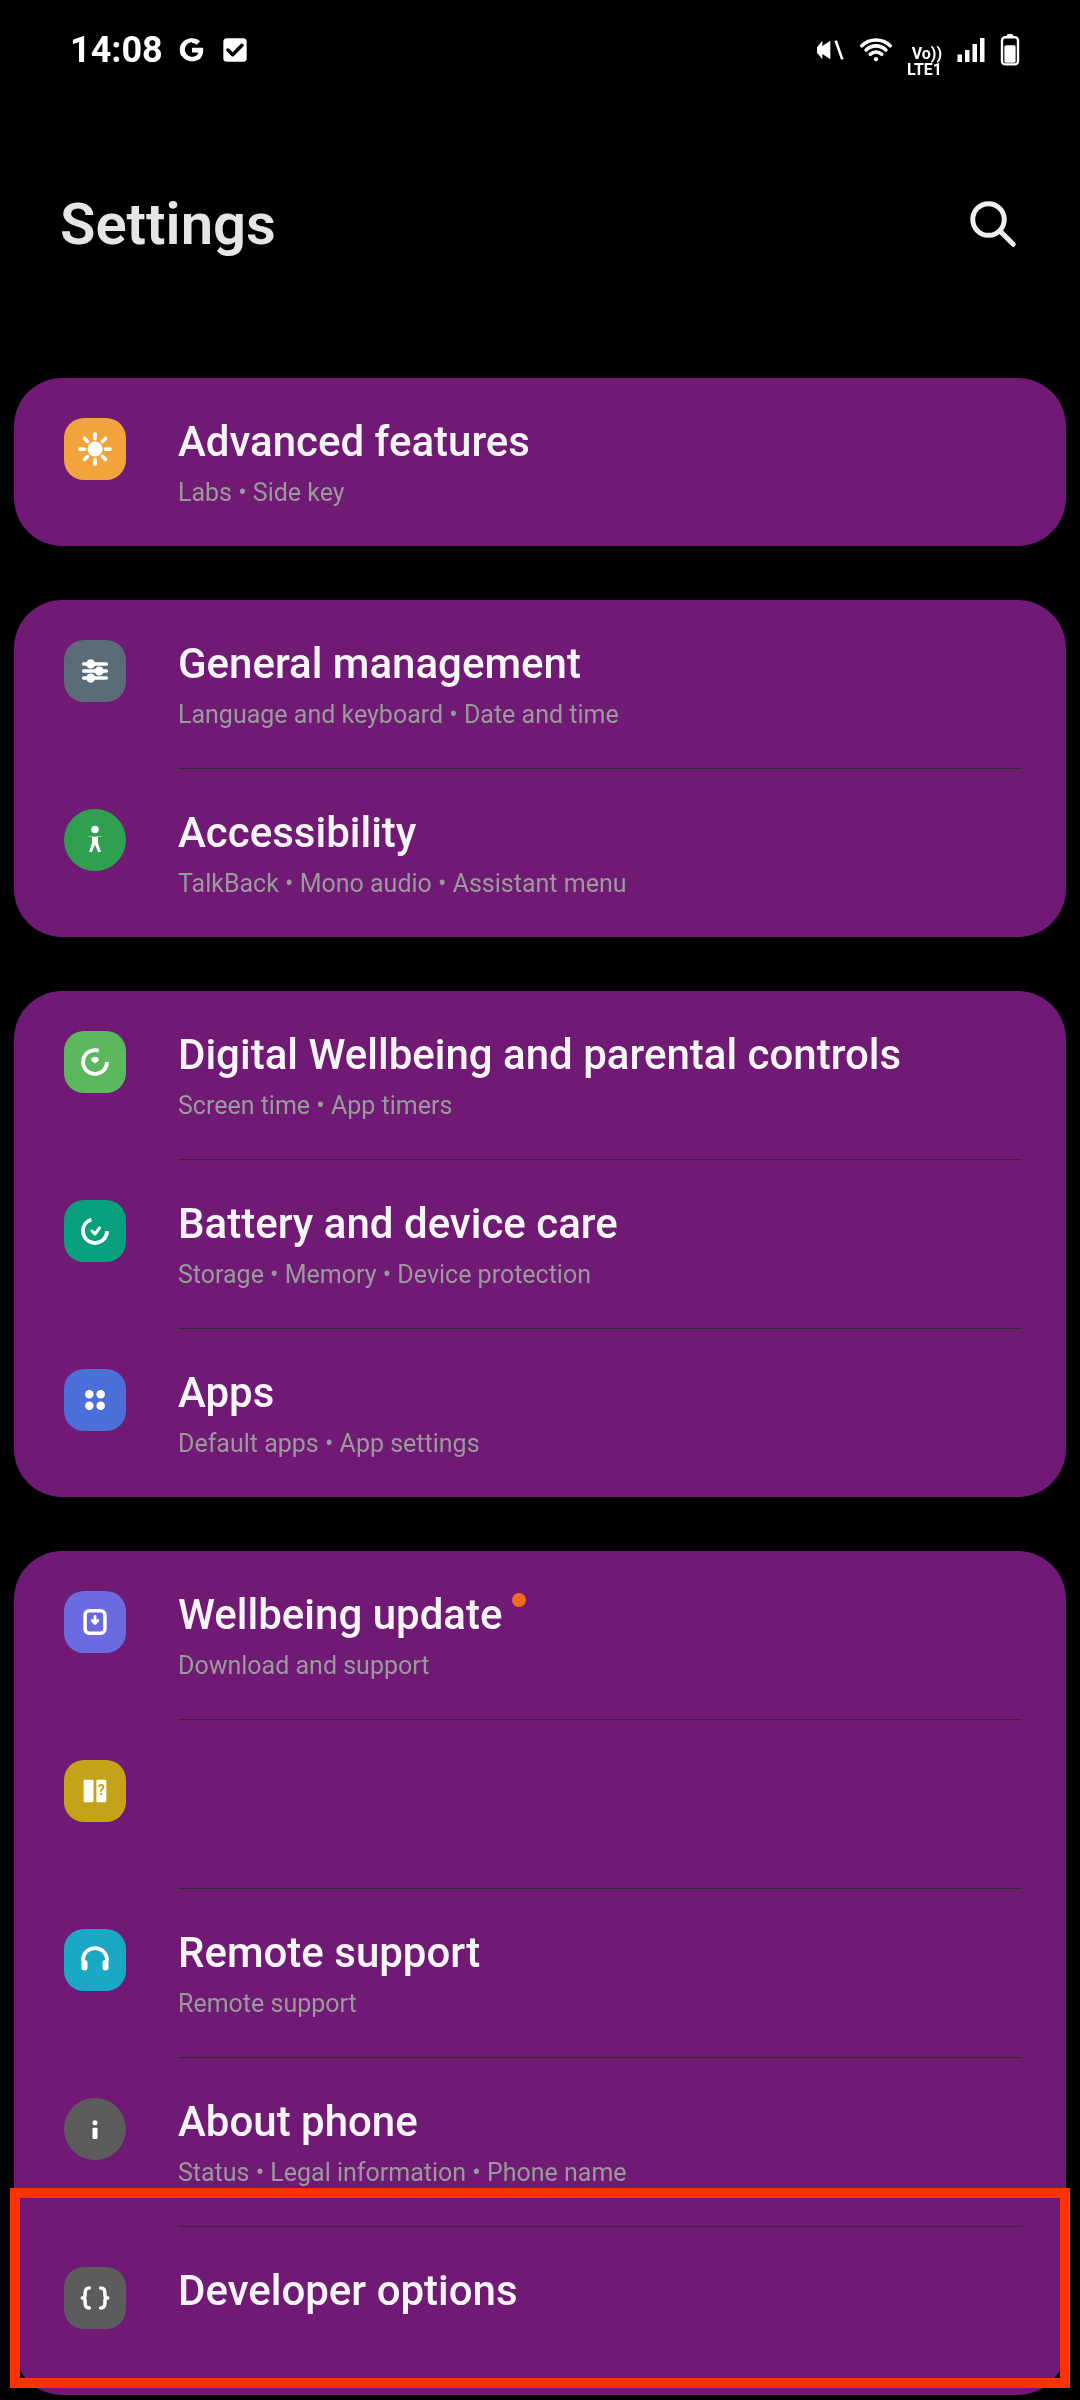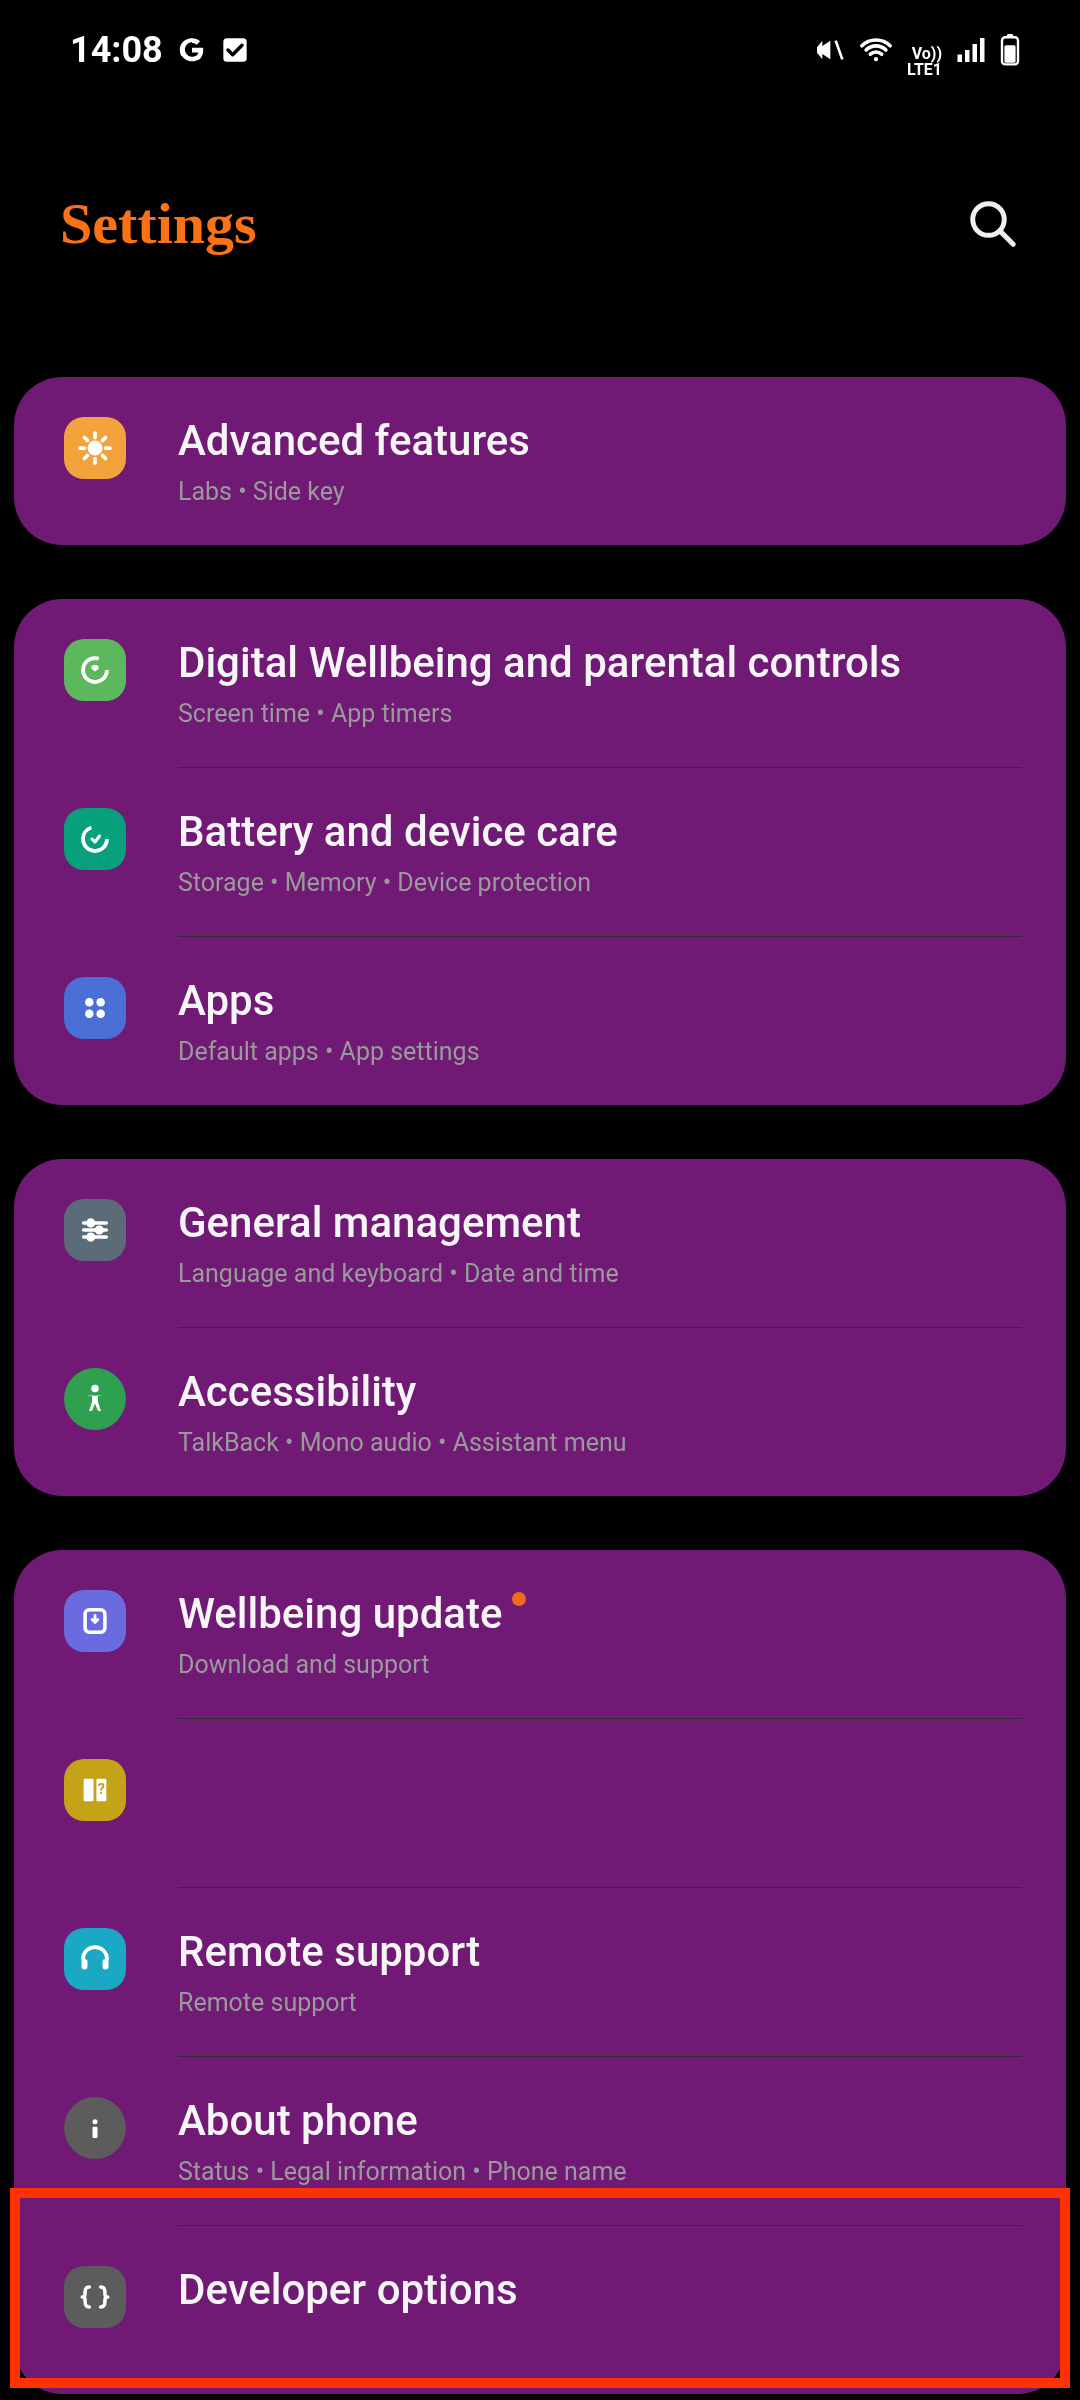--- a/index.html
+++ b/index.html
@@ -2,21 +2,21 @@
 <html><head>
 <meta charset="utf-8">
 <style>
   * { margin: 0; padding: 0; box-sizing: border-box; }
   html, body { width: 1080px; height: 2400px; background: #000; font-family: -apple-system, "Segoe UI", Roboto, sans-serif; color: #fff; overflow: hidden; }
   .status-bar { height: 100px; display: flex; align-items: center; justify-content: space-between; padding: 0 60px 0 70px; font-size: 36px; font-weight: 700; }
   .status-left { display: flex; align-items: center; gap: 14px; }
   .status-right { display: flex; align-items: center; gap: 14px; }
   .status-icon svg { display: block; }
   .header { display: flex; align-items: center; justify-content: space-between; padding: 90px 60px 120px 60px; }
-  .header-title { font-size: 58px; font-weight: 600; color: #f97316; font-family: Liberation Serif, serif; }
+  .header-title { font-size: 58px; font-weight: 600; color: #e5e5e5; }
   .search-btn svg { display: block; }
   .content { padding: 0 14px; }
   .group { background: #701a75; border-radius: 48px; margin-bottom: 54px; overflow: hidden; }
   .row { display: flex; align-items: flex-start; padding: 36px 44px 36px 50px; min-height: 168px; }
   .row-icon { width: 62px; height: 62px; border-radius: 50%; flex: 0 0 62px; margin-right: 52px; margin-top: 4px; display: flex; align-items: center; justify-content: center; }
   .row-text { flex: 1; display: flex; flex-direction: column; justify-content: center; padding-top: 2px; }
   .row-title { font-size: 42px; font-weight: 500; color: #f5f5f5; line-height: 1.25; display: flex; align-items: flex-start; }
   .row-sub { font-size: 25px; color: #9a9a9a; margin-top: 8px; line-height: 1.3; }
   .divider { height: 1px; background: #2d2d2d; margin-left: 164px; margin-right: 44px; }
   .badge-dot { width: 14px; height: 14px; border-radius: 50%; background: #f16b1f; display: inline-block; margin-left: 10px; margin-top: 4px; }
@@ -113,69 +113,20 @@
         <div class="row-title">
             <span>Advanced features</span>
           </div>
         <div class="row-sub">Labs  •  Side key</div>
       </div>
     </div>
   </div>
 
   <div class="group">
     <div class="row">
-      <div class="row-icon ic-green1 rounded-sq">
-        <svg width="36" height="36" viewBox="0 0 24 24" fill="none">
-            <circle cx="12" cy="12" r="8" stroke="#fff" stroke-width="2.5" stroke-dasharray="40 10"></circle>
-            <path d="M12 13c-1-1-2.5-1.2-2.5-2.8 0-.9.7-1.6 1.6-1.6.5 0 .9.2.9.2s.4-.2.9-.2c.9 0 1.6.7 1.6 1.6 0 1.6-1.5 1.8-2.5 2.8z" fill="#fff"></path>
-          </svg>
-      </div>
-      <div class="row-text">
-        <div class="row-title">
-            <span>Digital Wellbeing and parental controls</span>
-          </div>
-        <div class="row-sub">Screen time  •  App timers</div>
-      </div>
-    </div>
-    <div class="divider"></div>
-    <div class="row">
-      <div class="row-icon ic-teal rounded-sq">
-        <svg width="36" height="36" viewBox="0 0 24 24" fill="none">
-            <circle cx="12" cy="12" r="8" stroke="#fff" stroke-width="2.5" stroke-dasharray="35 15"></circle>
-            <path d="M10 12l2 2 3-4" stroke="#fff" stroke-width="2" fill="none" stroke-linecap="round" stroke-linejoin="round"></path>
-          </svg>
-      </div>
-      <div class="row-text">
-        <div class="row-title">
-            <span>Battery and device care</span>
-          </div>
-        <div class="row-sub">Storage  •  Memory  •  Device protection</div>
-      </div>
-    </div>
-    <div class="divider"></div>
-    <div class="row">
-      <div class="row-icon ic-blue rounded-sq">
-        <svg width="34" height="34" viewBox="0 0 24 24" fill="#fff">
-            <circle cx="8" cy="8" r="3"></circle>
-            <circle cx="16" cy="8" r="3"></circle>
-            <circle cx="8" cy="16" r="3"></circle>
-            <circle cx="16" cy="16" r="3"></circle>
-          </svg>
-      </div>
-      <div class="row-text">
-        <div class="row-title">
-            <span>Apps</span>
-          </div>
-        <div class="row-sub">Default apps  •  App settings</div>
-      </div>
-    </div>
-  </div>
-
-  <div class="group">
-    <div class="row">
       <div class="row-icon ic-slate rounded-sq">
         <svg width="34" height="34" viewBox="0 0 24 24" fill="none" stroke="#fff" stroke-width="2.5" stroke-linecap="round">
             <line x1="4" y1="7" x2="20" y2="7"></line>
             <circle cx="9" cy="7" r="2" fill="#fff"></circle>
             <line x1="4" y1="12" x2="20" y2="12"></line>
             <circle cx="15" cy="12" r="2" fill="#fff"></circle>
             <line x1="4" y1="17" x2="20" y2="17"></line>
             <circle cx="9" cy="17" r="2" fill="#fff"></circle>
           </svg>
       </div>
@@ -196,20 +147,69 @@
       </div>
       <div class="row-text">
         <div class="row-title">
             <span>Accessibility</span>
           </div>
         <div class="row-sub">TalkBack  •  Mono audio  •  Assistant menu</div>
       </div>
     </div>
   </div>
 
+  <div class="group">
+    <div class="row">
+      <div class="row-icon ic-green1 rounded-sq">
+        <svg width="36" height="36" viewBox="0 0 24 24" fill="none">
+            <circle cx="12" cy="12" r="8" stroke="#fff" stroke-width="2.5" stroke-dasharray="40 10"></circle>
+            <path d="M12 13c-1-1-2.5-1.2-2.5-2.8 0-.9.7-1.6 1.6-1.6.5 0 .9.2.9.2s.4-.2.9-.2c.9 0 1.6.7 1.6 1.6 0 1.6-1.5 1.8-2.5 2.8z" fill="#fff"></path>
+          </svg>
+      </div>
+      <div class="row-text">
+        <div class="row-title">
+            <span>Digital Wellbeing and parental controls</span>
+          </div>
+        <div class="row-sub">Screen time  •  App timers</div>
+      </div>
+    </div>
+    <div class="divider"></div>
+    <div class="row">
+      <div class="row-icon ic-teal rounded-sq">
+        <svg width="36" height="36" viewBox="0 0 24 24" fill="none">
+            <circle cx="12" cy="12" r="8" stroke="#fff" stroke-width="2.5" stroke-dasharray="35 15"></circle>
+            <path d="M10 12l2 2 3-4" stroke="#fff" stroke-width="2" fill="none" stroke-linecap="round" stroke-linejoin="round"></path>
+          </svg>
+      </div>
+      <div class="row-text">
+        <div class="row-title">
+            <span>Battery and device care</span>
+          </div>
+        <div class="row-sub">Storage  •  Memory  •  Device protection</div>
+      </div>
+    </div>
+    <div class="divider"></div>
+    <div class="row">
+      <div class="row-icon ic-blue rounded-sq">
+        <svg width="34" height="34" viewBox="0 0 24 24" fill="#fff">
+            <circle cx="8" cy="8" r="3"></circle>
+            <circle cx="16" cy="8" r="3"></circle>
+            <circle cx="8" cy="16" r="3"></circle>
+            <circle cx="16" cy="16" r="3"></circle>
+          </svg>
+      </div>
+      <div class="row-text">
+        <div class="row-title">
+            <span>Apps</span>
+          </div>
+        <div class="row-sub">Default apps  •  App settings</div>
+      </div>
+    </div>
+  </div>
+
   <div class="group" style="margin-bottom:0;">
     <div class="row">
       <div class="row-icon ic-purple rounded-sq">
         <svg width="34" height="34" viewBox="0 0 24 24" fill="none">
             <rect x="5" y="4" width="14" height="16" rx="3" stroke="#fff" stroke-width="2.5"></rect>
             <path d="M12 8v5m0 0l-2-2m2 2l2-2" stroke="#fff" stroke-width="2" stroke-linecap="round" stroke-linejoin="round"></path>
           </svg>
       </div>
       <div class="row-text">
         <div class="row-title">

